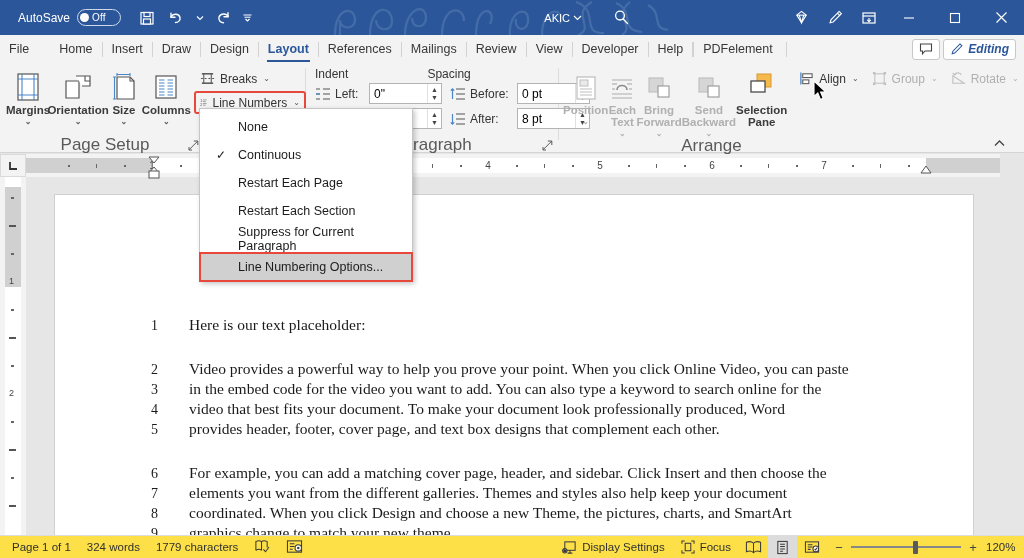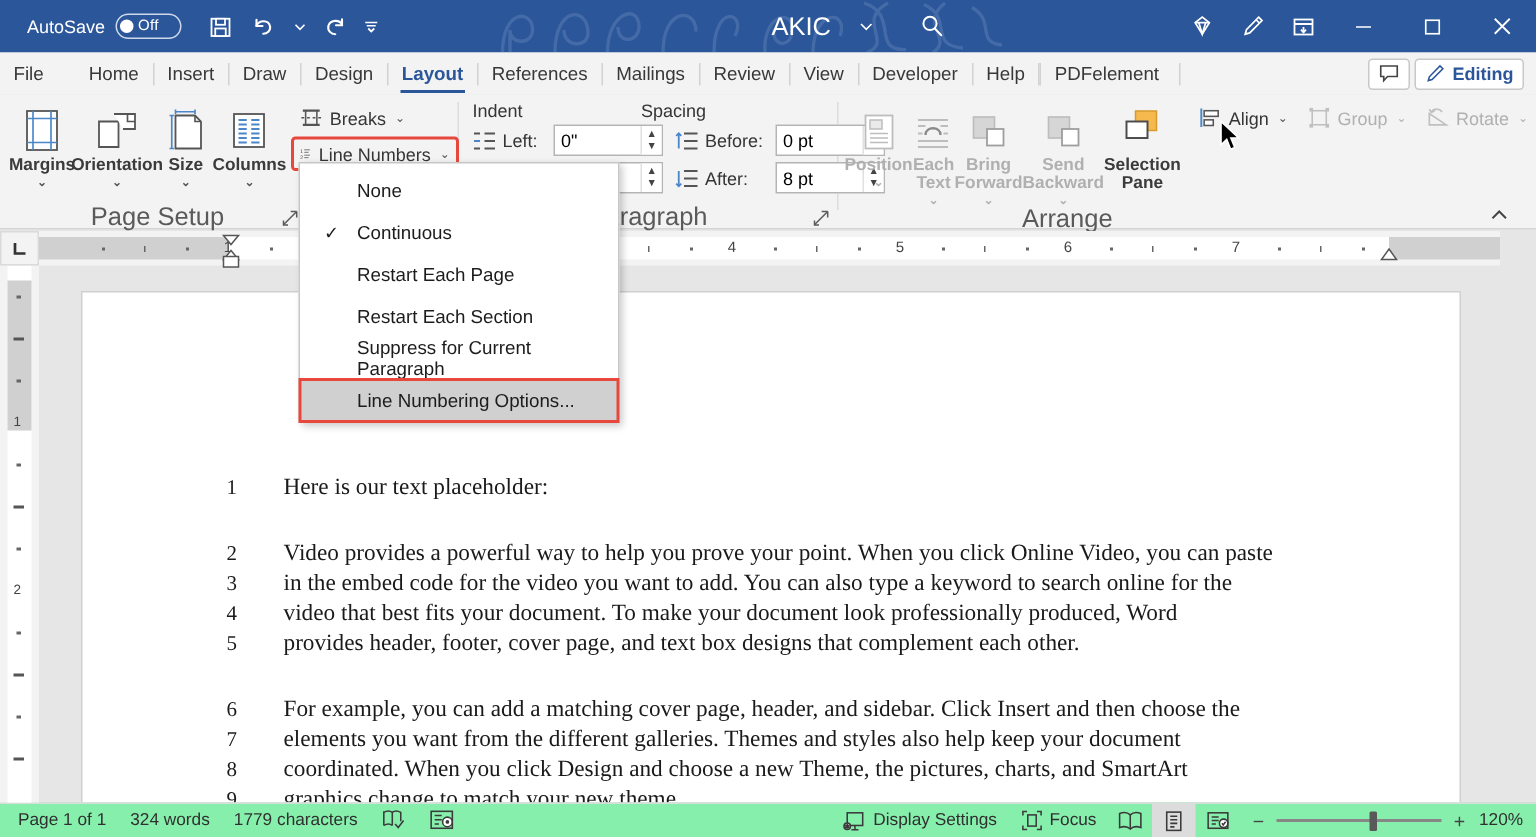--- a/index.html
+++ b/index.html
@@ -30,21 +30,21 @@
   }
   .toggle .knob { width: 9px; height: 9px; border-radius: 50%; background: #fff; }
   .toggle .tlabel { font-size: 10px; color: #fff; letter-spacing: .2px;}
   .qat { display:flex; align-items:center; gap: 2px; margin-left: 12px; z-index:2;}
   .qat-btn {
     width: 27px; height: 26px; display:flex; align-items:center; justify-content:center;
     cursor: pointer; border-radius: 2px;
   }
   .qat-btn.small { width: 17px; }
   .tb-right { position:absolute; right: 0; top:0; height:35px; display:flex; align-items:center; z-index:2;}
-  .acct { font-size: 17px; color:#fff; display:flex; align-items:center; gap:19px; margin-right: 22px; cursor:pointer;}
+  .acct { font-size: 11px; color:#fff; display:flex; align-items:center; gap:3px; margin-right: 22px; cursor:pointer;}
   .tb-icon {
     width: 34px; height: 35px; display:flex; align-items:center; justify-content:center;
     cursor:pointer;
   }
   .win-btn { width: 46px; height: 35px; display:flex; align-items:center; justify-content:center; cursor:pointer;}
 
   
   .tabstrip {
     position:absolute; top:35px; left:0; width:1024px; height:28px;
     background:#f3f3f3; display:flex; align-items:center;
@@ -180,21 +180,21 @@
     white-space:nowrap;
   }
   .linenum {
     position:absolute; font-family:"Liberation Serif", serif; font-size:14px; color:#1a1a1a;
     width:18px; text-align:right;
   }
 
   
   .statusbar {
     position:absolute; left:0; bottom:0; width:1024px; height:23px;
-    background:#86efac; border-top:1px solid #dcdcdc;
+    background:#fde047; border-top:1px solid #dcdcdc;
     display:flex; align-items:center; font-size:11.5px; color:#303030;
   }
   .sb-item { padding:0 8px; height:23px; display:flex; align-items:center; gap:5px; cursor:pointer;}
   .sb-right { margin-left:auto; display:flex; align-items:center; height:23px;}
   .viewbtn { width:29px; height:23px; display:flex; align-items:center; justify-content:center; cursor:pointer;}
   .viewbtn.active { background:#dcdcdc; }
   .zoomslider { display:flex; align-items:center; gap:7px; padding:0 8px;}
   .zs-track { position:relative; width:110px; height:14px; display:flex; align-items:center;}
   .zs-line { width:100%; height:1.5px; background:#878787; }
   .zs-thumb { position:absolute; left:62px; width:5px; height:13px; background:#595959; border-radius:1px; cursor:pointer;}
@@ -351,21 +351,21 @@
     <div class="tabstrip-right">
       <span class="trbtn bordered" title="Comments">
         <svg width="14" height="14" viewBox="0 0 14 14" fill="none" stroke="#444" stroke-width="1.1">
           <path d="M1.5 2 L12.5 2 L12.5 9 L6 9 L3.5 11.8 L3.5 9 L1.5 9 Z"></path>
         </svg>
       </span>
       <span class="trbtn bordered">
         <svg width="14" height="14" viewBox="0 0 16 16" fill="none" stroke="#2b579a" stroke-width="1.2">
           <path d="M11.4 2.2 L13.6 4.4 L5.4 12.6 L2.5 13.4 L3.3 10.5 Z"></path>
         </svg>
-        <span style="font-weight:bold;">Editing</span>
+        <span style="font-weight:bold;font-style:italic;">Editing</span>
 
       </span>
 
     </div>
   </div>
 
   <div class="ribbon">
 
     <div class="grp" style="width:305px;">
       <div class="grp-body">

